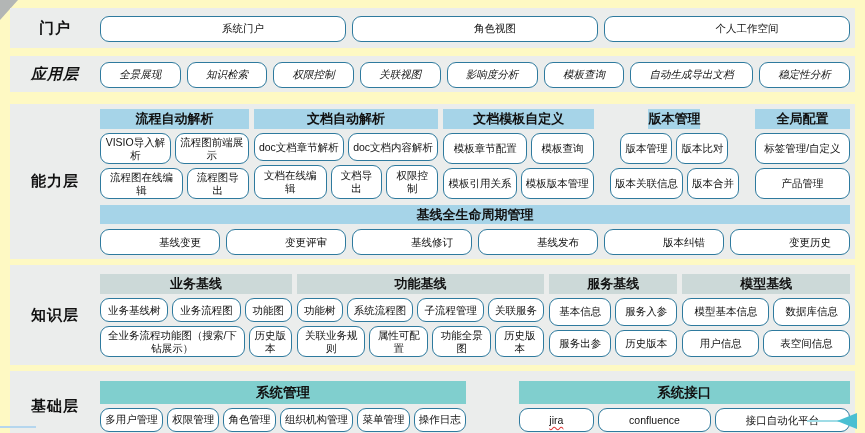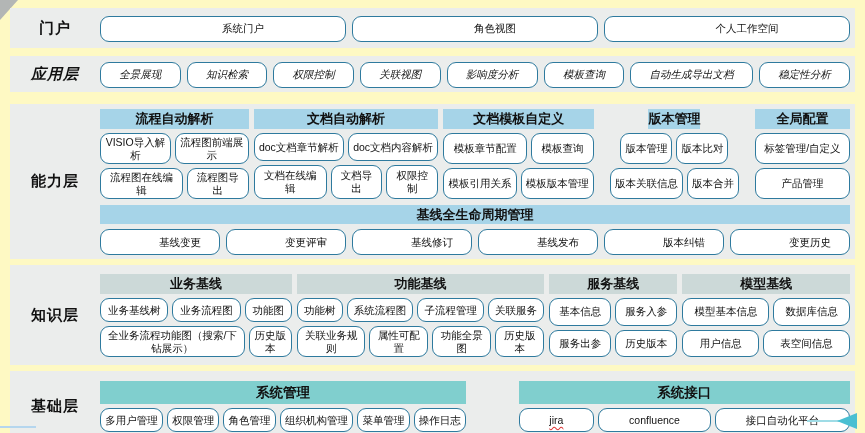--- a/index.html
+++ b/index.html
@@ -30,21 +30,21 @@
   .know .gtitle{background:#ccd9d8;}
   .found .gtitle{background:#80cfce;height:23px;font-size:13.5px;}
   .grow{display:flex;gap:4px;margin-top:4px;flex:1 1 auto;}
   .grow .box{flex:1 1 auto;min-height:24px;}
   .cap-g1{flex:150 1 0;} .cap-g2{flex:186 1 0;} .cap-g3{flex:152 1 0;} .cap-g4{flex:152 1 0;align-items:center;} .cap-g5{flex:96 1 0;}
   .kn-g1{flex:190 1 0;} .kn-g2{flex:245 1 0;} .kn-g3{flex:127 1 0;} .kn-g4{flex:166 1 0;}
   .baseline-title{margin-top:6px;height:20px;background:#a6d4e8;display:flex;align-items:center;
                   justify-content:center;font-weight:bold;font-size:13px;}
   .baseline-row{margin-top:5px;border-radius:12px;}
   .found-groups{display:flex;justify-content:space-between;}
-  .fg1{flex:0 0 48.8%;} .fg2{flex:0 0 44.2%;}
+  .fg1{flex:0 0 48.8%;font-family:Liberation Serif, serif;} .fg2{flex:0 0 44.2%;}
   .corner-triangle{position:absolute;top:0;left:0;width:0;height:0;
                    border-top:20px solid #b3b6b5;border-right:18px solid transparent;}
   .bottom-line{position:absolute;left:0;bottom:5px;width:36px;height:2px;background:#b5d6ee;}
   .arrow-wrap{position:absolute;top:413px;right:0;width:60px;height:16px;}
   .arrow-line{position:absolute;right:26px;top:7px;width:32px;height:2px;background:#9fdce6;}
   .arrow-head{position:absolute;right:8px;top:0;width:0;height:0;
               border-top:8px solid transparent;border-bottom:8px solid transparent;
               border-right:20px solid #49bfd2;}
 </style>
 </head>

